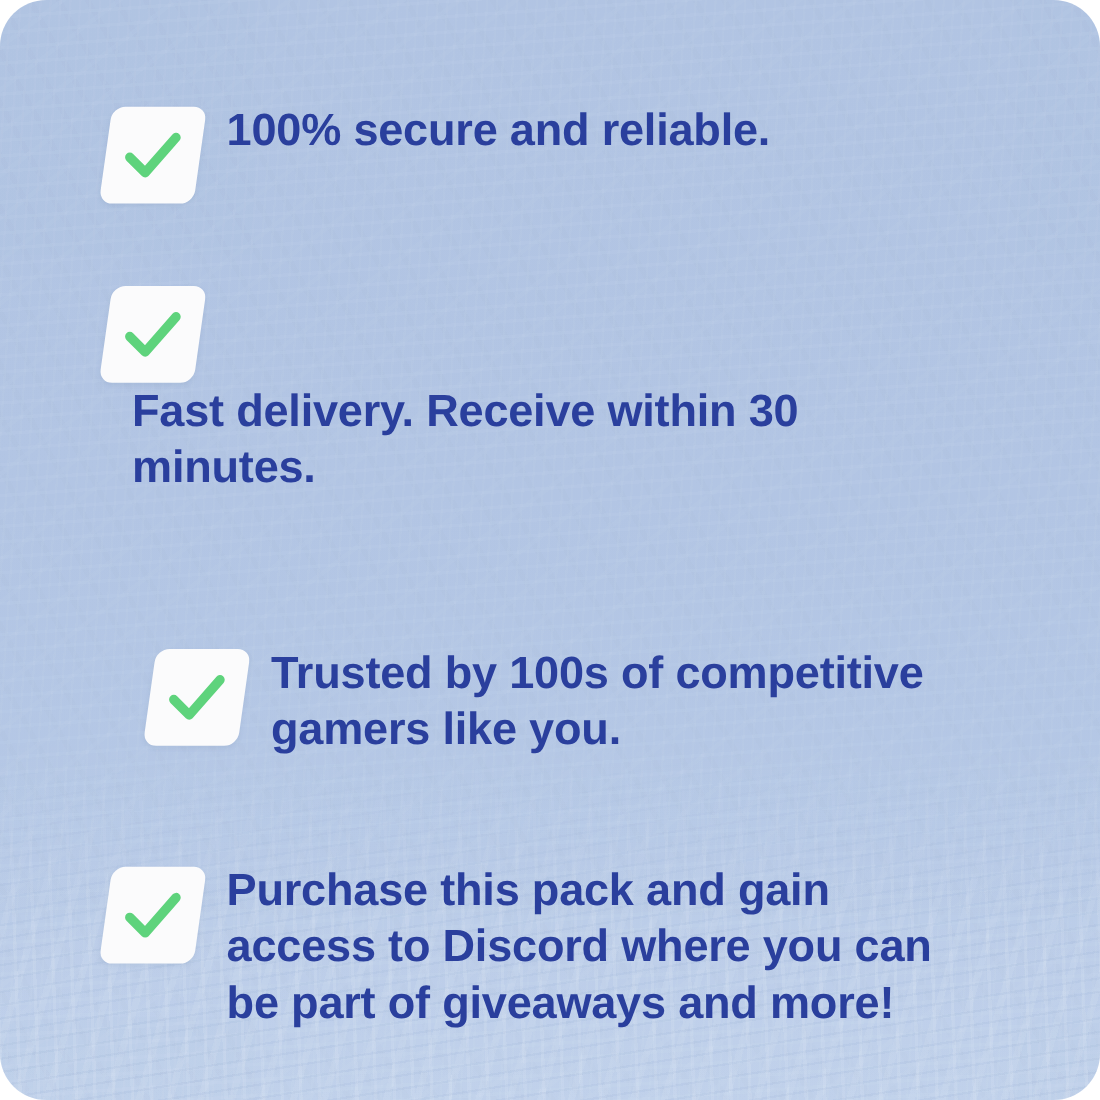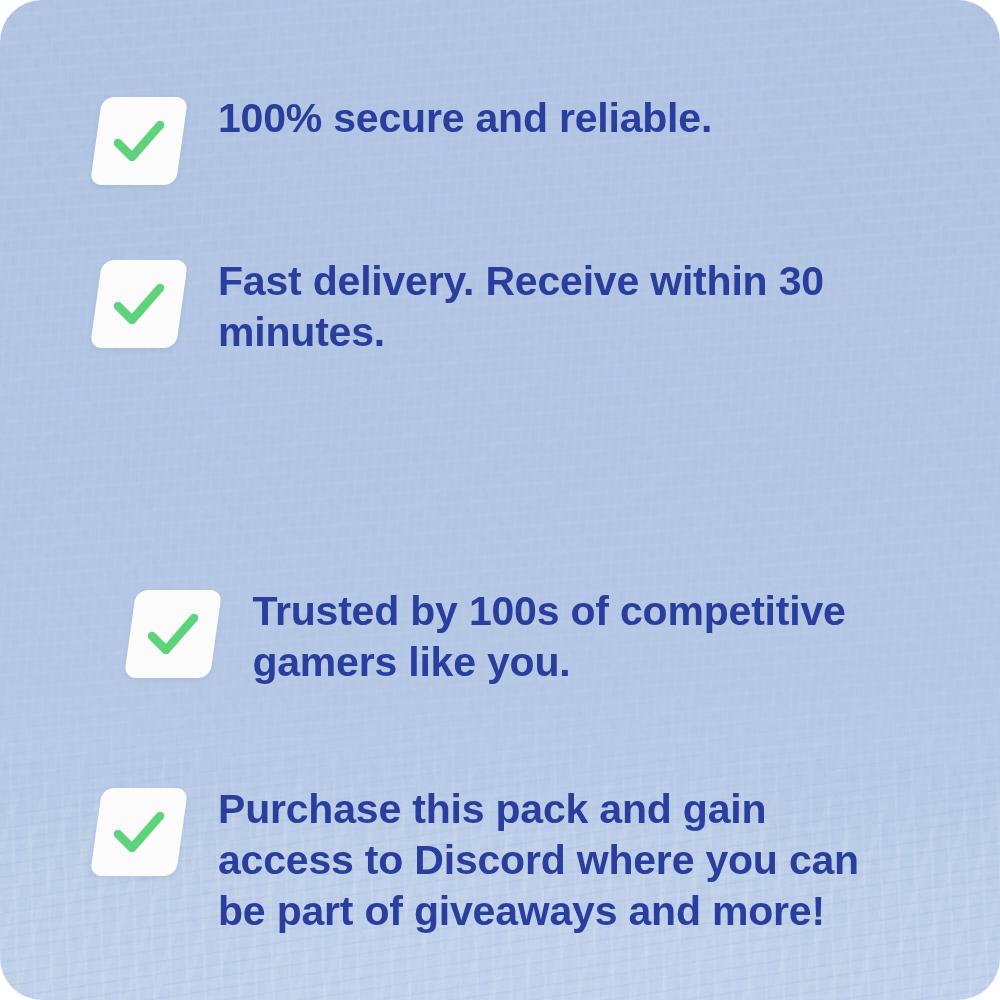--- a/index.html
+++ b/index.html
@@ -86,32 +86,32 @@
   }
   .check-box svg path {
     fill: none;
     stroke: #5ED37C;
     stroke-width: 8.6;
     stroke-linecap: round;
     stroke-linejoin: round;
   }
 
   .feature-text {
-    margin-left: 36px;
+    margin-left: 24px;
     color: #2A3F9D;
     font-size: 41px;
     font-weight: 700;
     line-height: 51px;
     letter-spacing: -0.2px;
     white-space: pre-line;
   }
 
   
   #row-1 { top: 93px; }
-  #row-2 { top: 256px; }
+  #row-2 { top: 256px; flex-direction: column; }
   #row-3 { top: 421px; }
   #row-4 { top: 586px; justify-content: center; }
   #row-5 { top: 784px; }
 </style>
 </head>
 <body>
 
 <div id="card">
 
   <div id="texture"></div>

